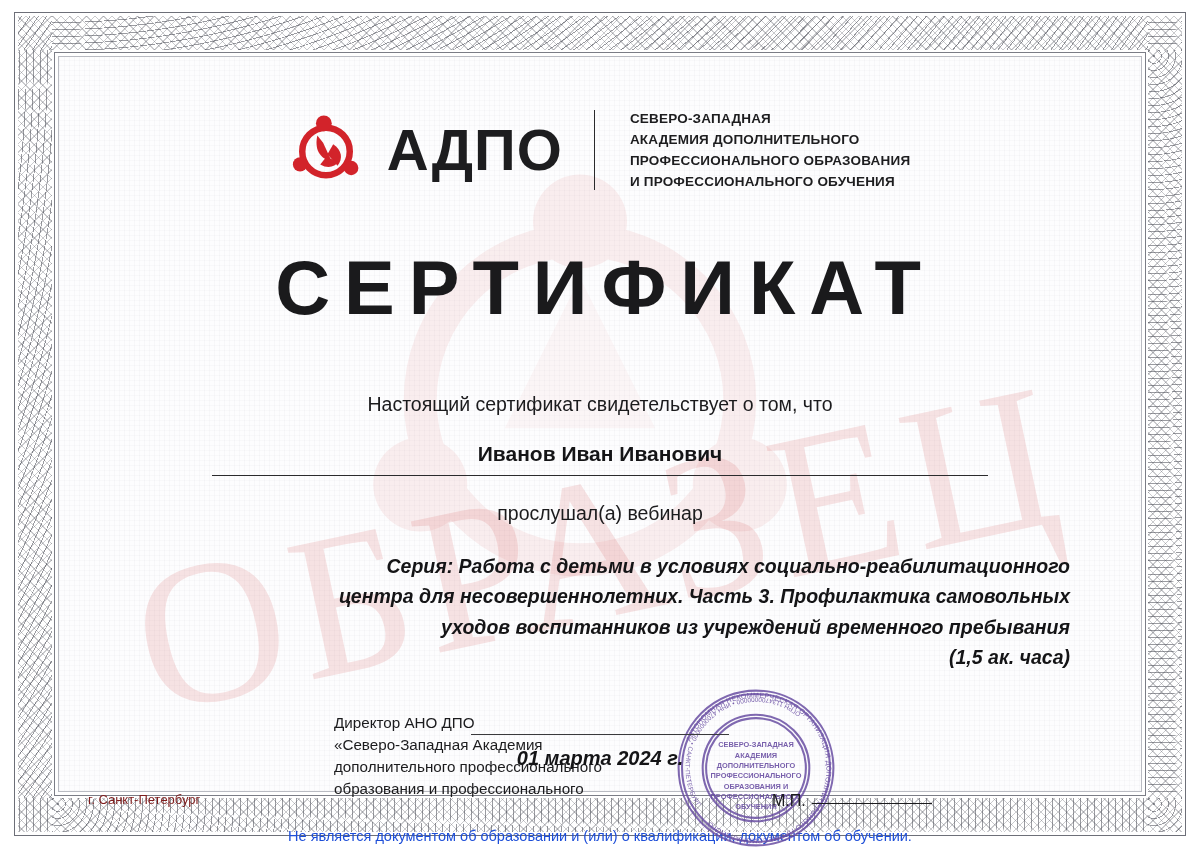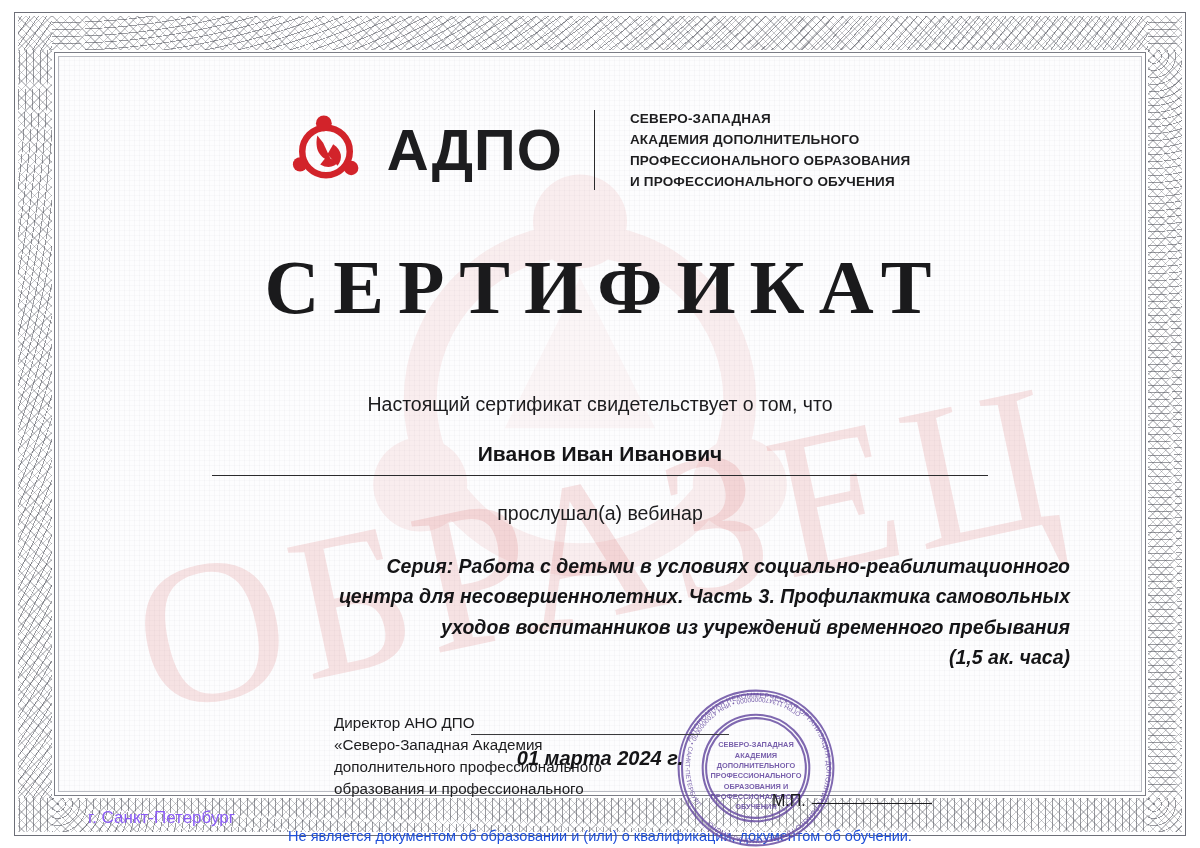--- a/index.html
+++ b/index.html
@@ -130,21 +130,20 @@
   }
 
   .title {
     text-align: center;
     font-weight: bold;
     font-size: 76px;
     letter-spacing: 14px;
     color: #1a1a1c;
     margin-top: 52px;
     margin-left: 10px;
-    font-family: Liberation Serif, serif;
   }
 
   .line-statement {
     text-align: center;
     font-size: 19.5px;
     color: #1b1b1d;
     margin-top: 62px;
   }
 
   .recipient {
@@ -181,23 +180,22 @@
 
   .footer {
     position: relative;
     margin-top: 34px;
     height: 130px;
   }
   .city {
     position: absolute;
     left: 18px;
     top: 86px;
-    font-size: 17px;
-    color: #8b5cf6;
-    margin-top: 16px;
+    font-size: 13px;
+    color: #7f1d1d;
   }
   .director-block {
     position: absolute;
     left: 264px;
     top: 6px;
     font-size: 15.2px;
     line-height: 1.45;
     color: #1b1b1d;
   }
   .mp {

